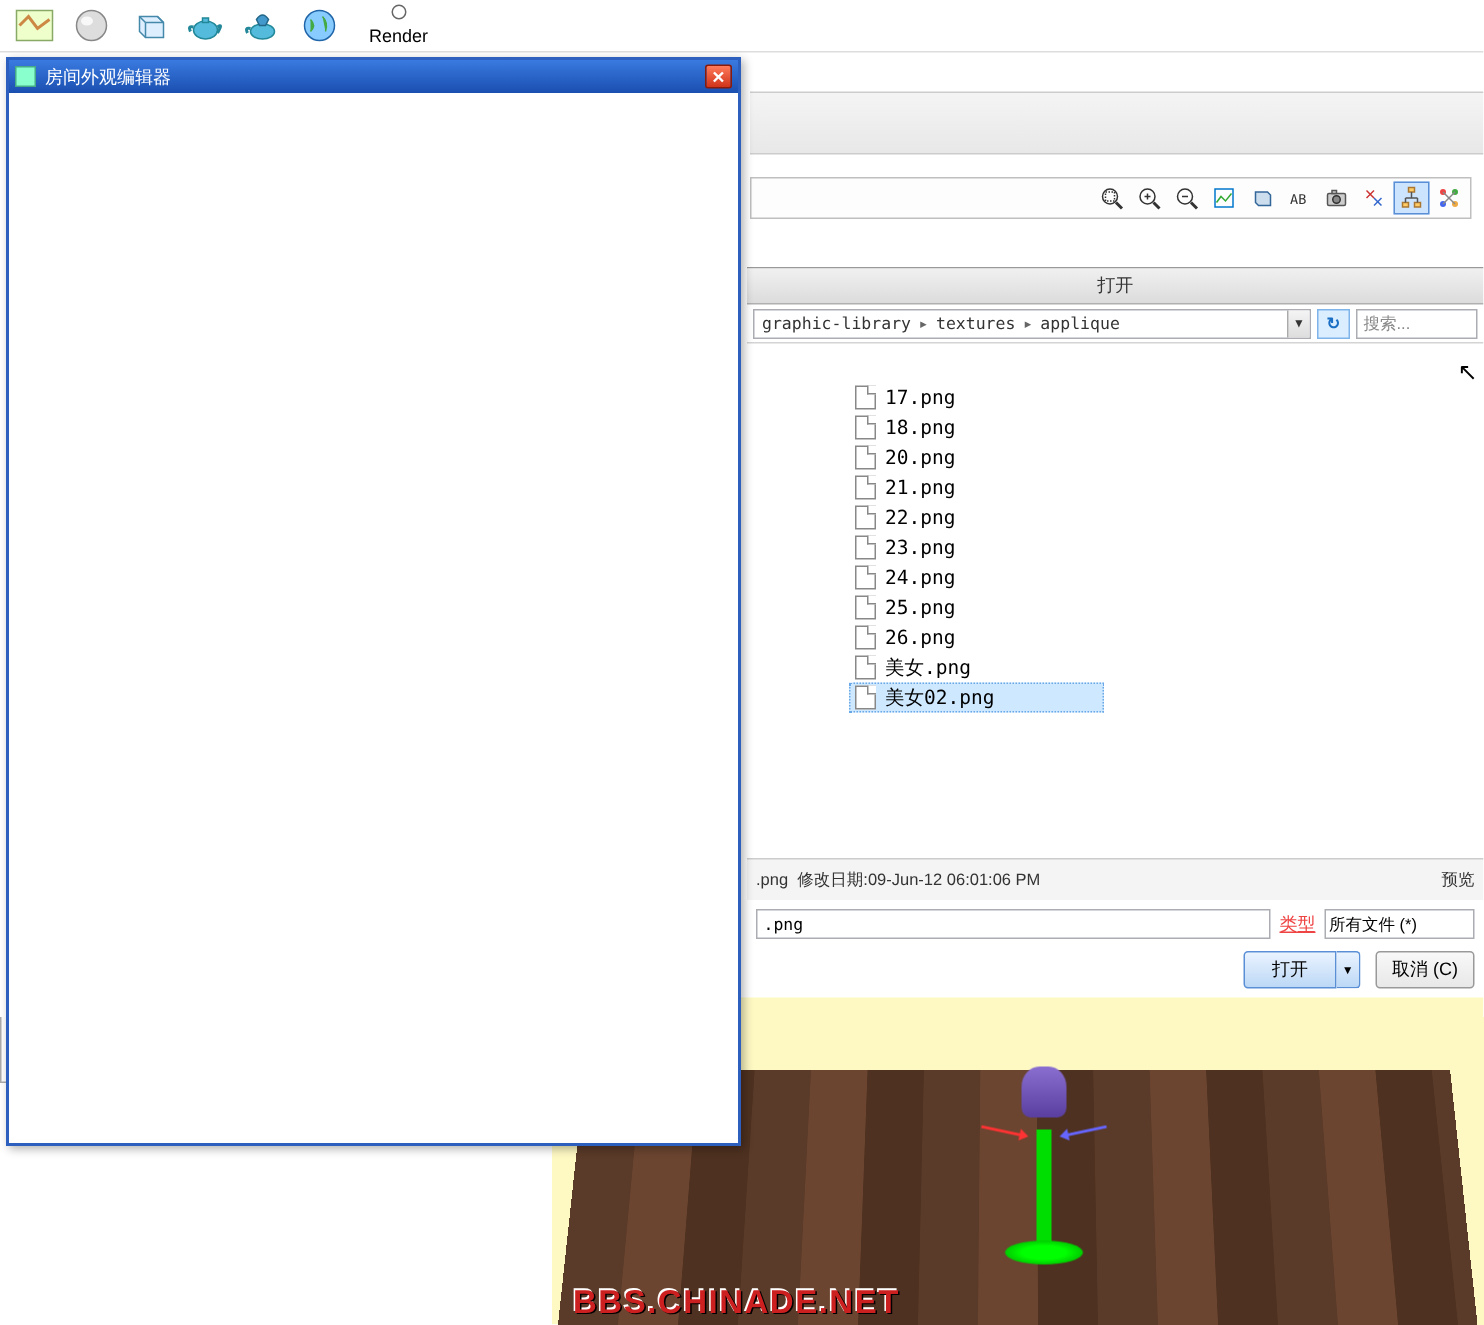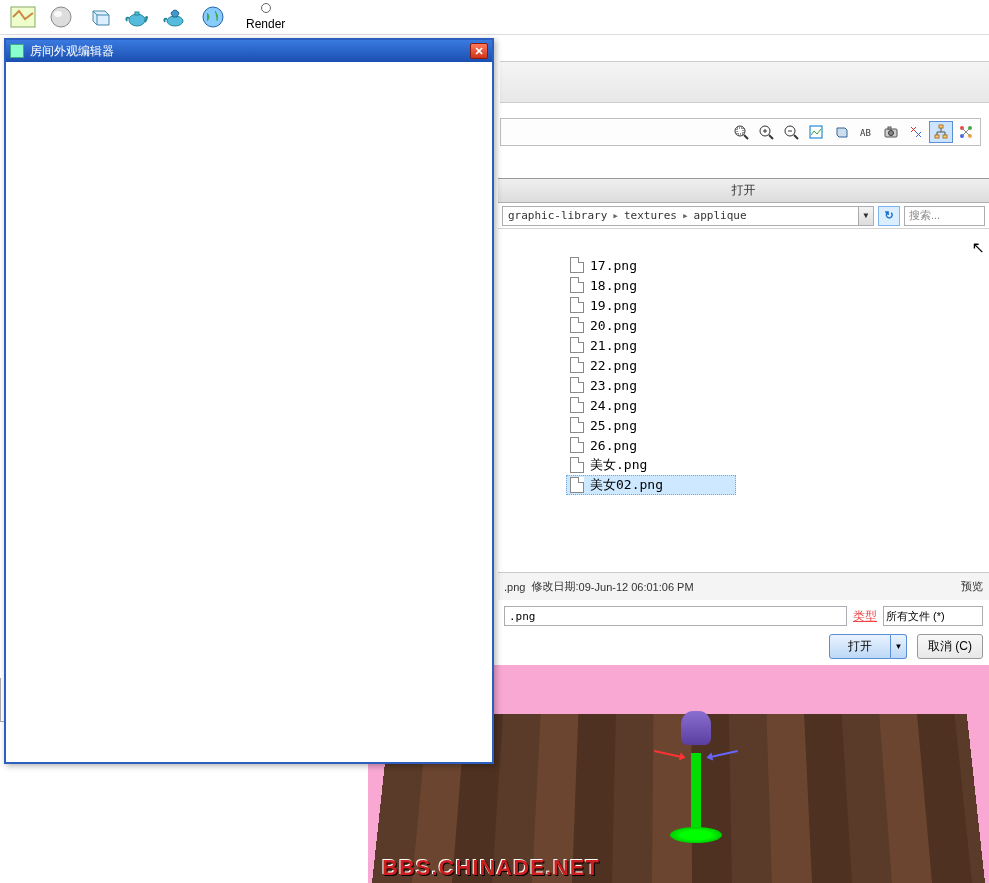--- a/index.html
+++ b/index.html
@@ -56,21 +56,21 @@
 .type-select { width: 100px; height: 20px; border: 1px solid #abadb3; background: #fff; font-size: 11px; padding: 0 2px;}
 
 .btn-row { position: absolute; bottom: 4px; left: 0; right: 0; height: 28px; display: flex; align-items: center; justify-content: flex-end; gap: 10px; padding: 0 6px; }
 .btn-open-split { display: flex; }
 .btn-open { background: linear-gradient(#eaf3ff,#bcd8f6); border: 1px solid #5a8fd6; border-radius: 3px 0 0 3px; padding: 3px 18px; font-size: 12px; cursor: pointer; font-family: inherit;}
 .btn-open-drop { background: linear-gradient(#eaf3ff,#bcd8f6); border: 1px solid #5a8fd6; border-left: none; border-radius: 0 3px 3px 0; width: 16px; display:flex; align-items:center; justify-content:center; font-size:8px; cursor:pointer;}
 
 .cursor-arrow { position: absolute; top: 238px; right: 4px; font-size: 16px; color: #000; z-index: 200; pointer-events: none;}
 
 
-.viewport { position: absolute; top: 665px; left: 368px; right: 0; bottom: 0; background: #f9a8d4; overflow: hidden; }
+.viewport { position: absolute; top: 665px; left: 368px; right: 0; bottom: 0; background: #fef9c3; overflow: hidden; }
 .wood-floor { position: absolute; bottom: 0; left: 4px; right: 4px; height: 182px; background: repeating-linear-gradient(90deg, #5a3a28 0 40px, #6b4530 40px 80px, #4e3120 80px 120px); transform: perspective(400px) rotateX(8deg); transform-origin: bottom center; }
 .gizmo { position: absolute; bottom: 40px; left: 48%; width: 60px; height: 140px; }
 .gizmo-base { position: absolute; bottom: 0; left: 50%; transform: translateX(-50%); width: 52px; height: 16px; background: radial-gradient(ellipse, #0f0 40%, #0c0 70%); border-radius: 50%; }
 .gizmo-stem { position: absolute; bottom: 10px; left: 50%; transform: translateX(-50%); width: 10px; height: 80px; background: #0d0; }
 .gizmo-top { position: absolute; top: 8px; left: 50%; transform: translateX(-50%); width: 30px; height: 34px; background: linear-gradient(#8a6fd0,#5a3fa0); border-radius: 40% 40% 20% 20%; }
 .gizmo-arrow { position: absolute; top: 50px; width: 28px; height: 2px; }
 .gizmo-arrow.red { background: #f33; left: -12px; transform: rotate(12deg);}
 .gizmo-arrow.red::after{content:'';position:absolute;right:-4px;top:-3px;width:0;height:0;border-left:6px solid #f33;border-top:4px solid transparent;border-bottom:4px solid transparent;}
 .gizmo-arrow.blue { background: #66f; right: -12px; transform: rotate(-12deg);}
 .gizmo-arrow.blue::after{content:'';position:absolute;left:-4px;top:-3px;width:0;height:0;border-right:6px solid #66f;border-top:4px solid transparent;border-bottom:4px solid transparent;}
@@ -248,24 +248,20 @@
       <div class="file-row">
         <div class="file-ico"></div>
         <span>17.png</span>
       </div>
       <div class="file-row">
         <div class="file-ico"></div>
         <span>18.png</span>
       </div>
       <div class="file-row">
         <div class="file-ico"></div>
-        <span>19.png</span>
-      </div>
-      <div class="file-row">
-        <div class="file-ico"></div>
         <span>20.png</span>
       </div>
       <div class="file-row">
         <div class="file-ico"></div>
         <span>21.png</span>
       </div>
       <div class="file-row">
         <div class="file-ico"></div>
         <span>22.png</span>
       </div>

